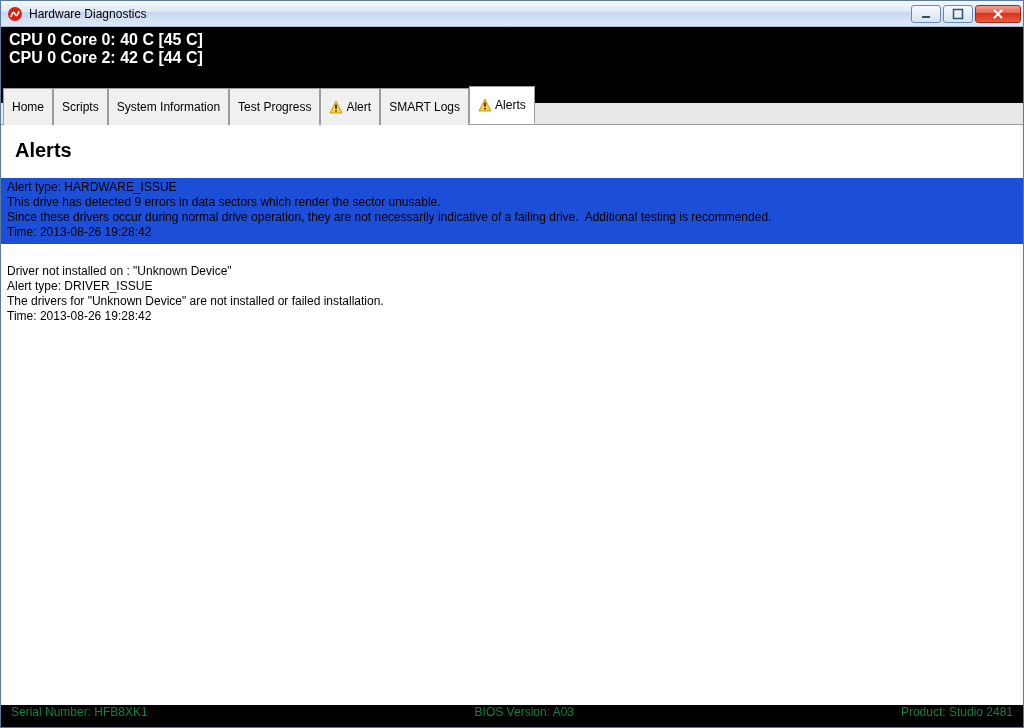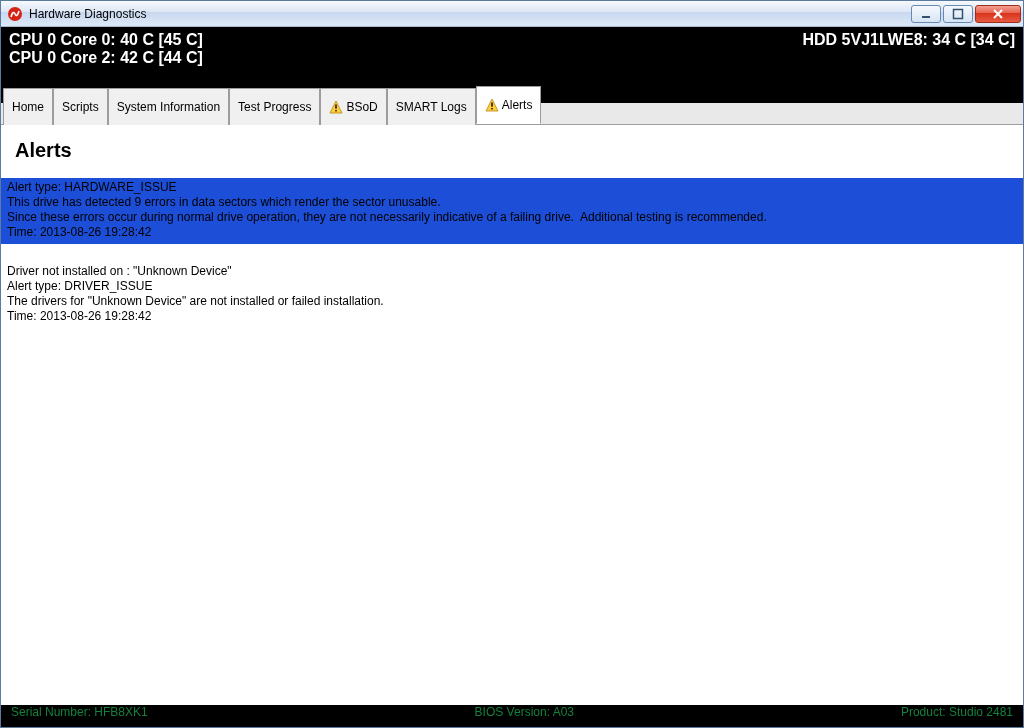--- a/index.html
+++ b/index.html
@@ -165,23 +165,20 @@
         </svg>
     </div>
   </div>
 </div>
 
 <div class="status-strip">
   <div class="status-left" id="status-left">
       <div>CPU 0 Core 0: 40 C [45 C]</div>
       <div>CPU 0 Core 2: 42 C [44 C]</div>
     </div>
-  <div class="status-right" id="status-right">
-      <div>HDD 5VJ1LWE8: 34 C [34 C]</div>
-    </div>
 </div>
 
 <div class="tab-strip" id="tab-strip">
     <div class="tab">
       <span>Home</span>
     </div>
     <div class="tab">
       <span>Scripts</span>
     </div>
     <div class="tab">
@@ -189,42 +186,42 @@
     </div>
     <div class="tab">
       <span>Test Progress</span>
     </div>
     <div class="tab">
       <span class="warn-icon"><svg width="14" height="14" viewBox="0 0 14 14">
           <polygon points="7,1 13,13 1,13" fill="#ffcf3b" stroke="#b8860b" stroke-width="0.8"></polygon>
           <rect x="6.3" y="4.5" width="1.4" height="4.2" fill="#000"></rect>
           <rect x="6.3" y="10" width="1.4" height="1.4" fill="#000"></rect>
         </svg></span>
-      <span>BSoD</span>
+      <span>Alert</span>
     </div>
     <div class="tab">
       <span>SMART Logs</span>
     </div>
     <div class="tab active">
       <span class="warn-icon"><svg width="14" height="14" viewBox="0 0 14 14">
           <polygon points="7,1 13,13 1,13" fill="#ffcf3b" stroke="#b8860b" stroke-width="0.8"></polygon>
           <rect x="6.3" y="4.5" width="1.4" height="4.2" fill="#000"></rect>
           <rect x="6.3" y="10" width="1.4" height="1.4" fill="#000"></rect>
         </svg></span>
       <span>Alerts</span>
     </div>
   </div>
 
 <div class="content">
   <div class="page-title">Alerts</div>
   <div id="alerts-container">
       <div class="alert-block shaded">
         <div class="alert-line">Alert type: HARDWARE_ISSUE</div>
         <div class="alert-line">This drive has detected 9 errors in data sectors which render the sector unusable.</div>
-        <div class="alert-line">Since these errors occur during normal drive operation, they are not necessarily indicative of a failing drive.  Additional testing is recommended.</div>
+        <div class="alert-line">Since these drivers occur during normal drive operation, they are not necessarily indicative of a failing drive.  Additional testing is recommended.</div>
         <div class="alert-line">Time: 2013-08-26 19:28:42</div>
       </div>
       <div class="alert-block">
         <div class="alert-line">Driver not installed on : "Unknown Device"</div>
         <div class="alert-line">Alert type: DRIVER_ISSUE</div>
         <div class="alert-line">The drivers for "Unknown Device" are not installed or failed installation.</div>
         <div class="alert-line">Time: 2013-08-26 19:28:42</div>
       </div>
     </div>
 </div>

